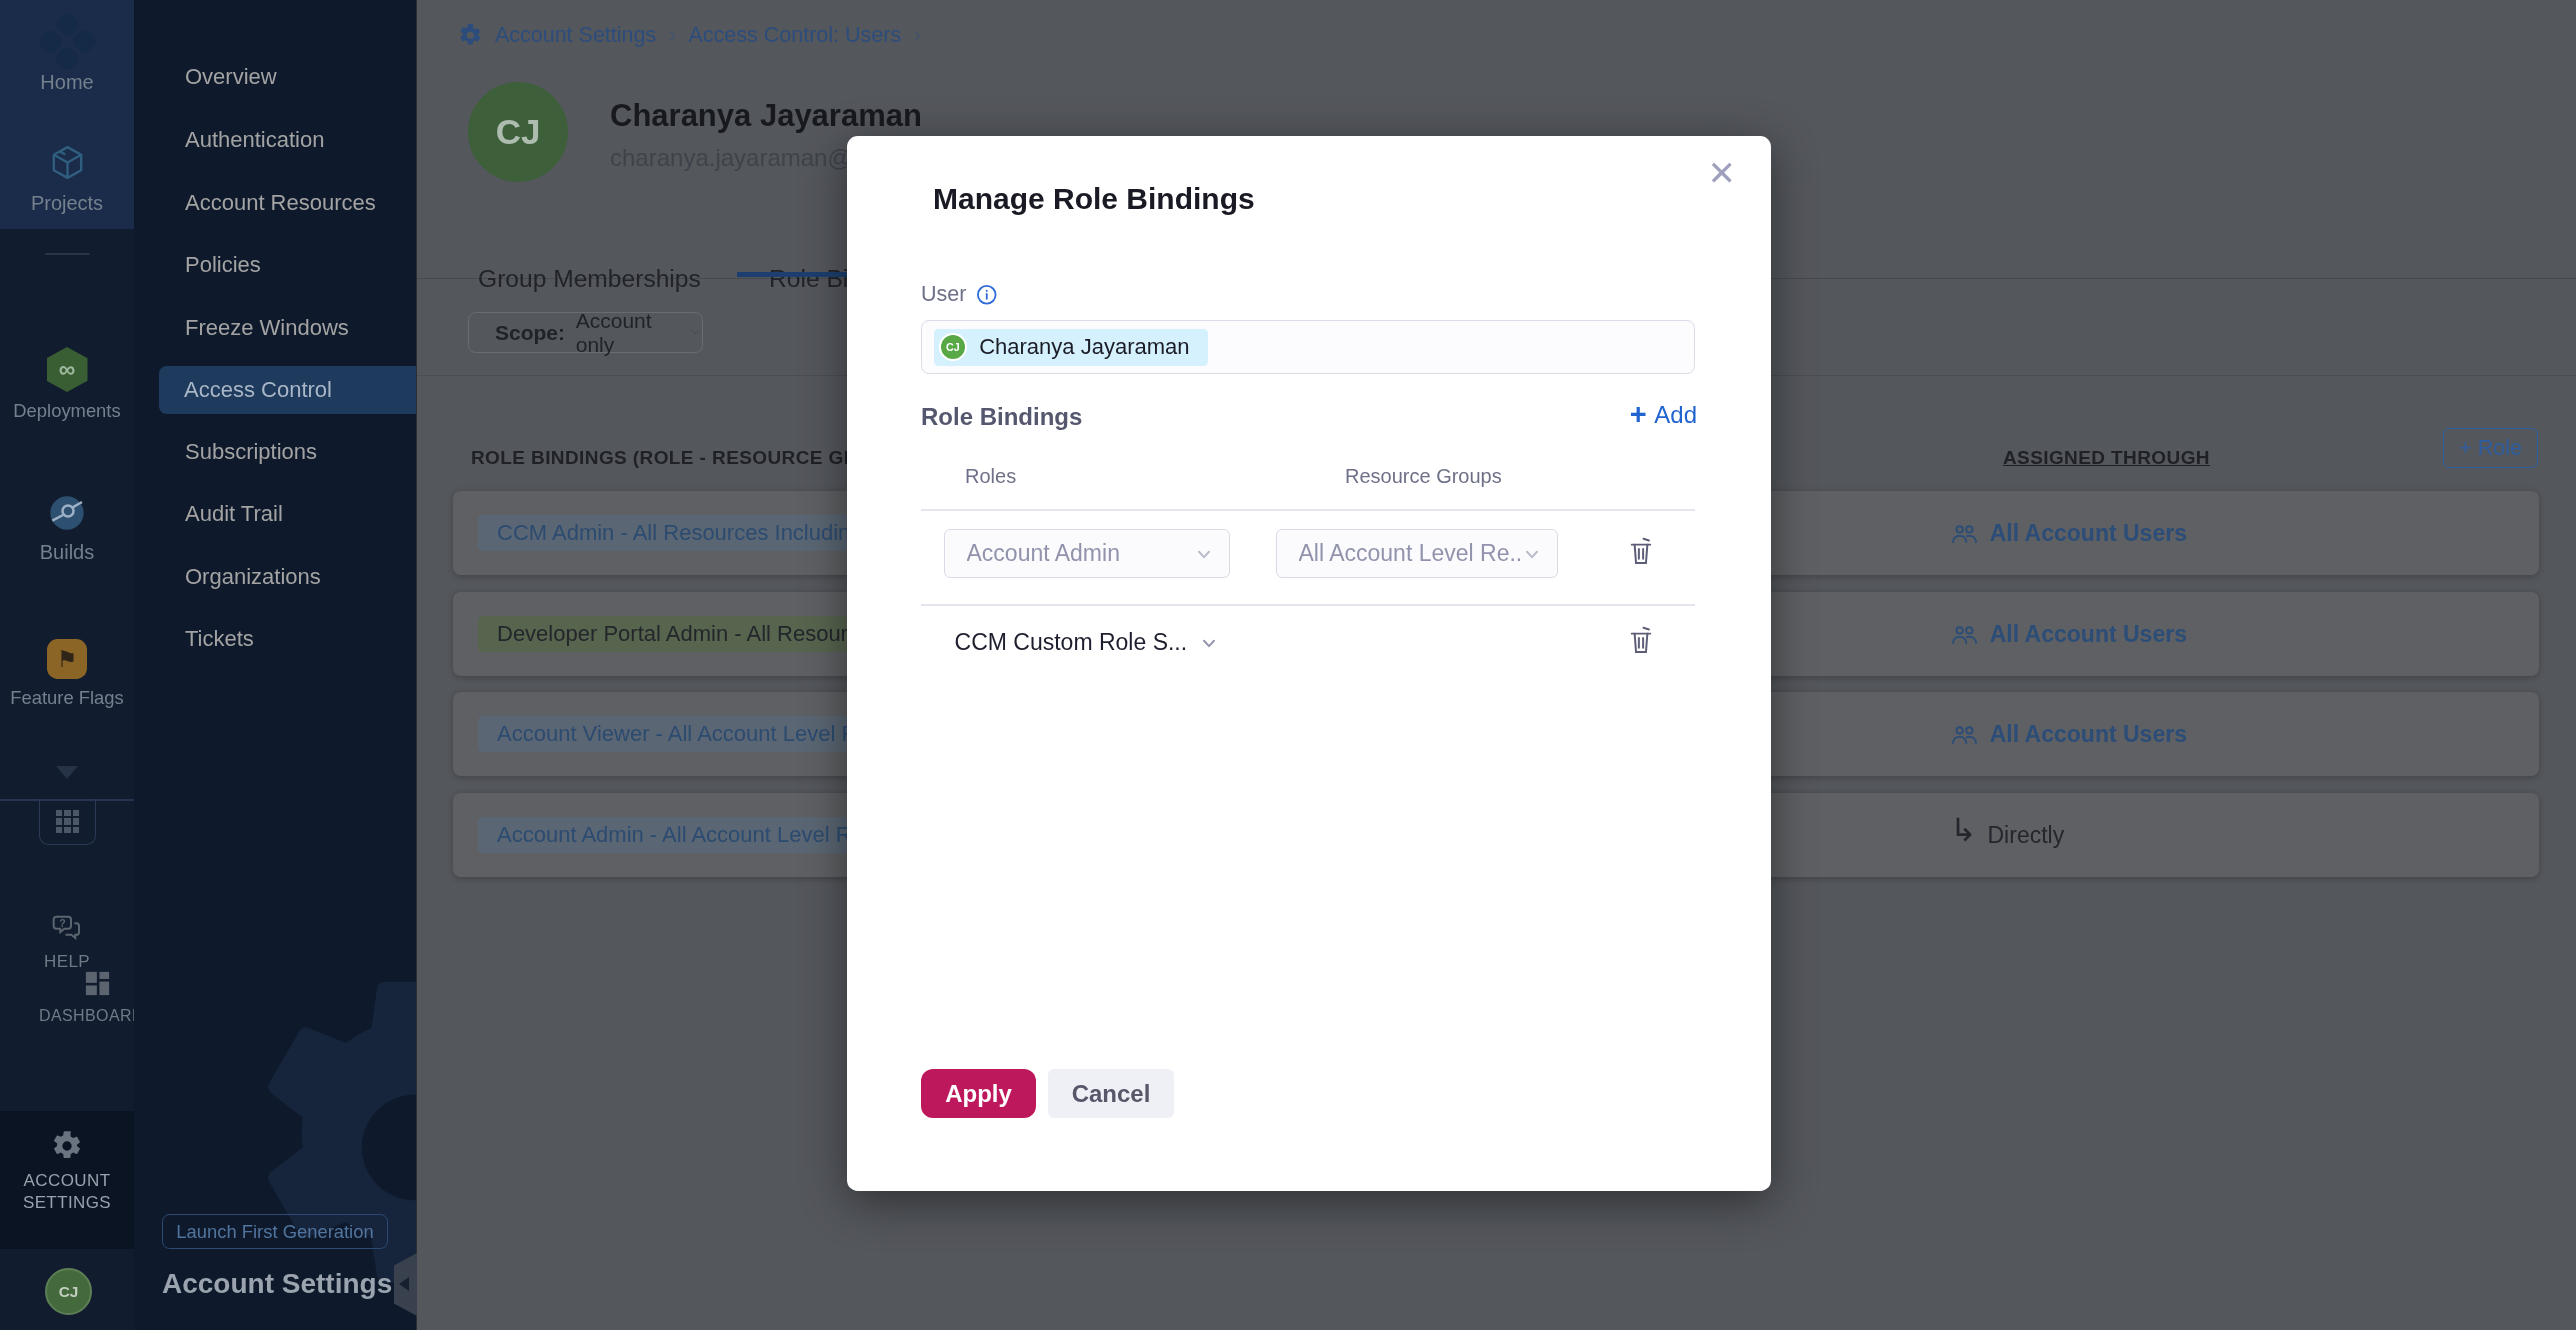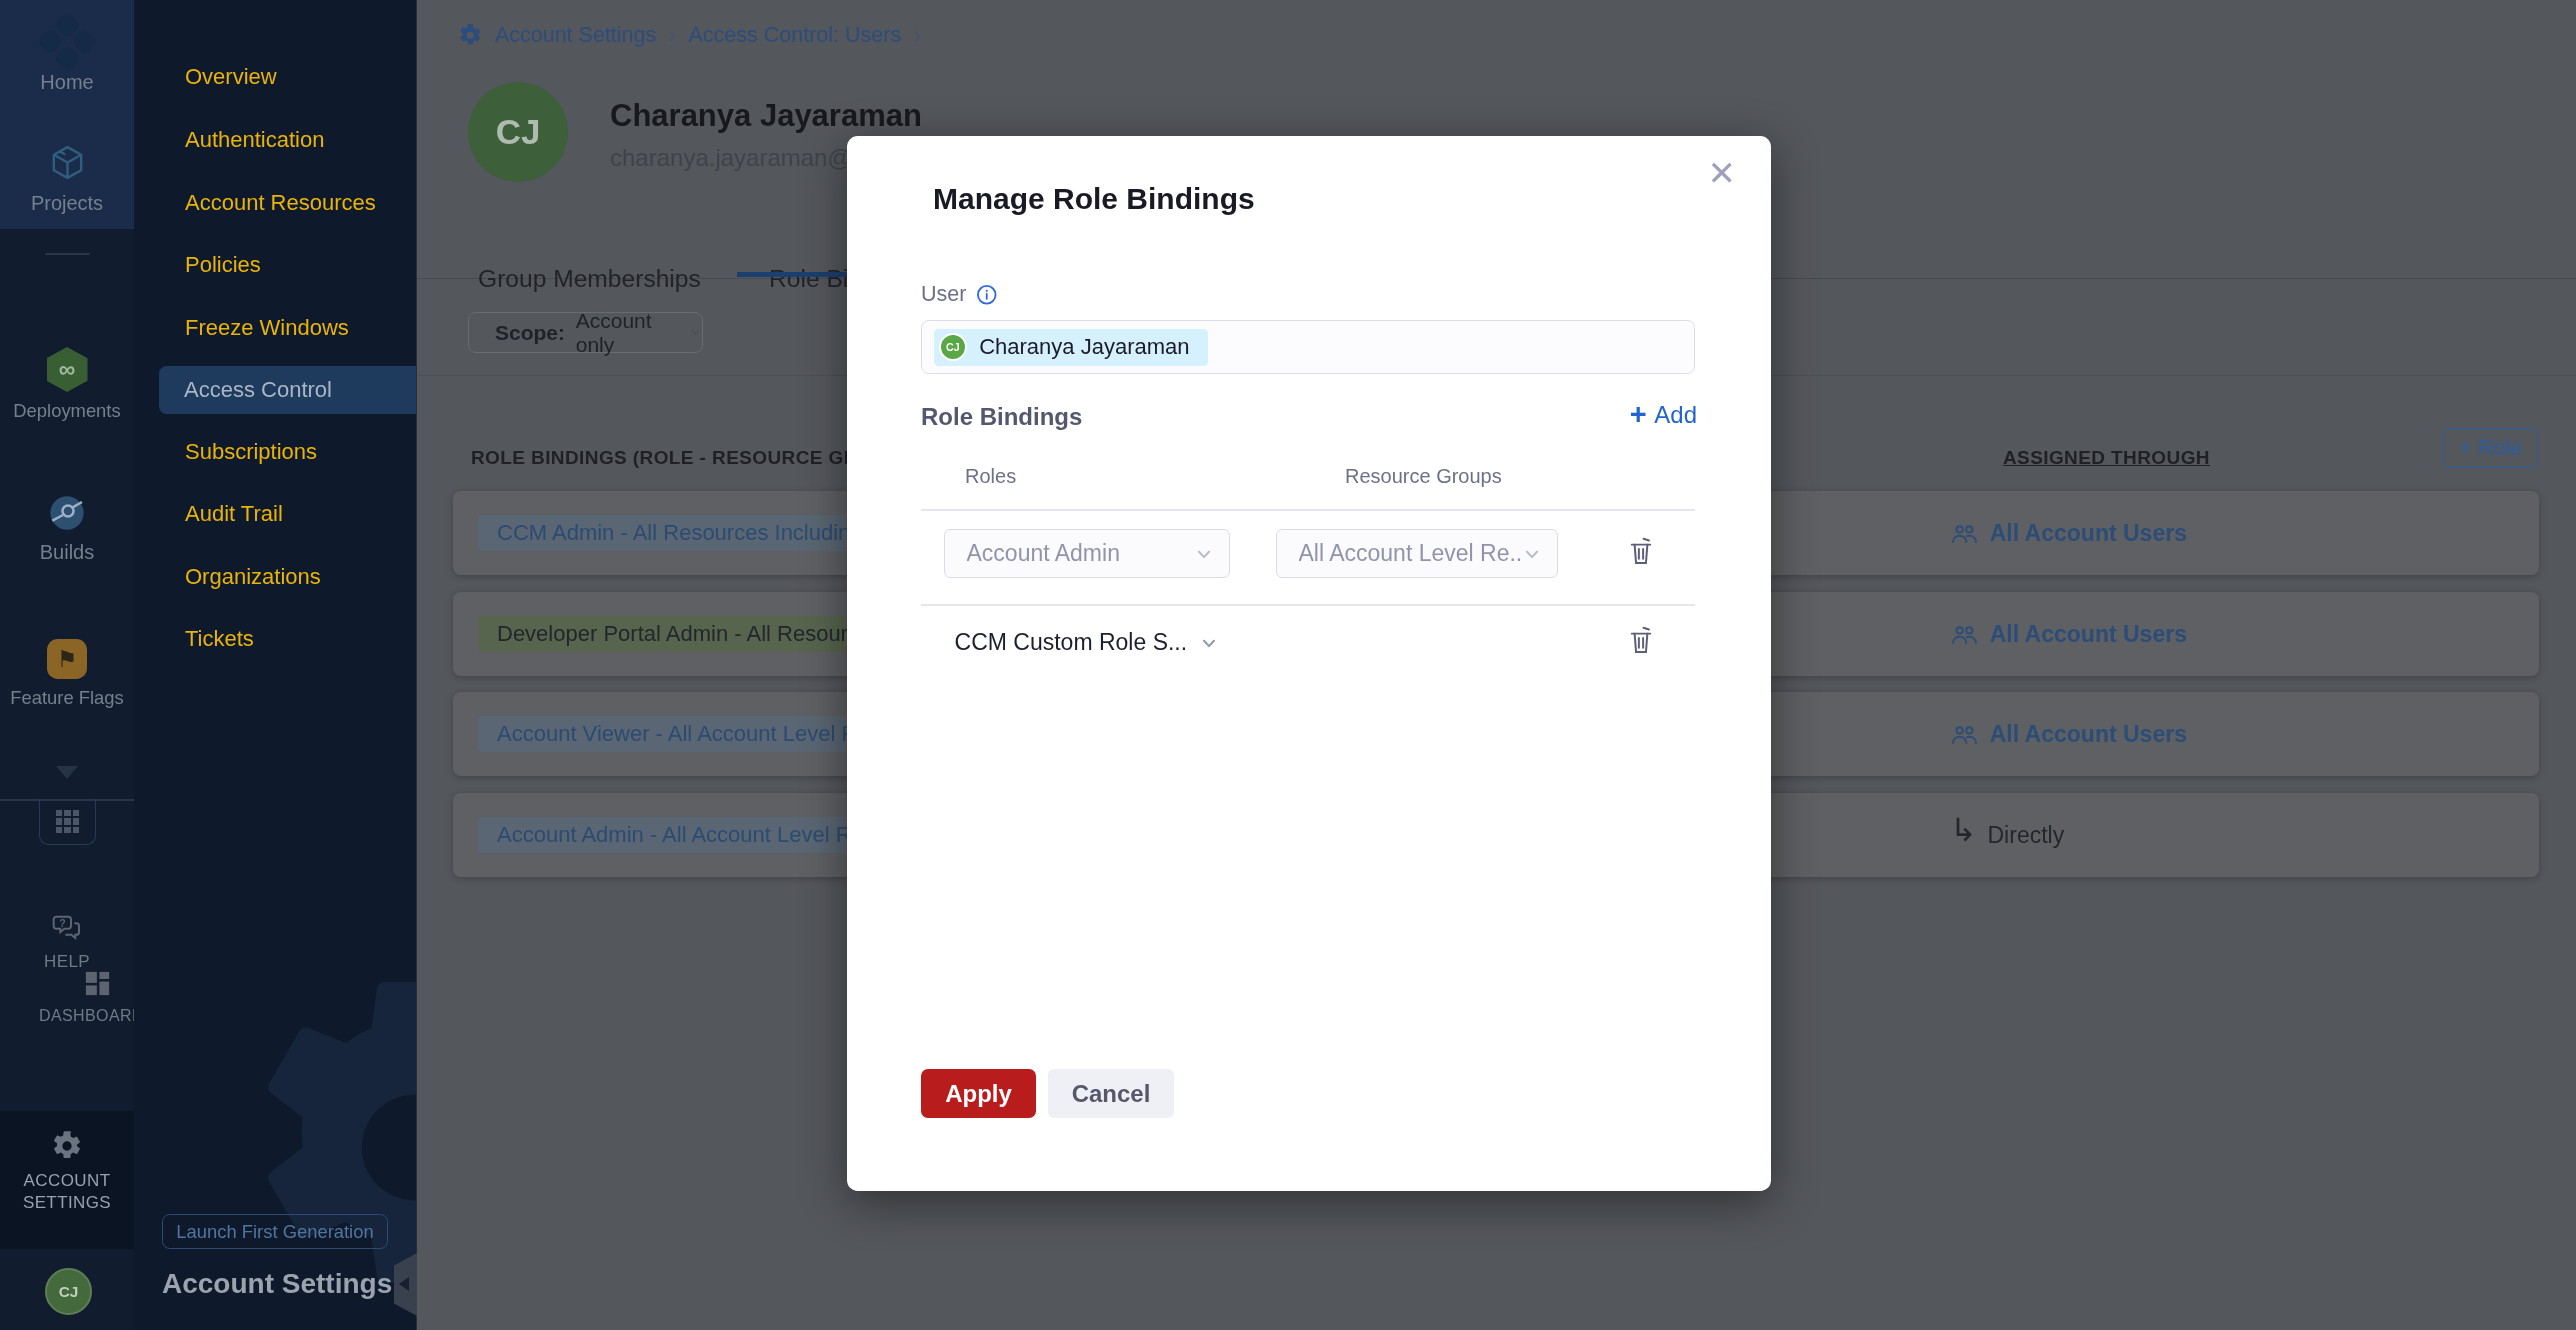--- a/index.html
+++ b/index.html
@@ -25,21 +25,21 @@
   .chevron-tri{width:0;height:0;border-left:11.5px solid transparent;border-right:11.5px solid transparent;border-top:13px solid #263245;}
   .grid-tab{position:absolute;left:39px;top:799px;width:55px;height:45px;border:1.5px solid #2a3a55;border-top:none;
             border-radius:0 0 9.2px 9.2px;display:flex;align-items:center;justify-content:center;cursor:pointer;}
   .grid-dots{display:grid;grid-template-columns:repeat(3,6.1px);grid-template-rows:repeat(3,6.1px);gap:2.3px;}
   .grid-dots i{background:#4b5666;}
   .rail-avatar{width:43px;height:43px;border-radius:50%;background:#44693c;border:2.3px solid #5d7f55;
                display:flex;align-items:center;justify-content:center;color:#c2cfc0;font-size:15.4px;font-weight:700;}
 
   
   #subnav{position:absolute;left:134px;top:0;width:282px;height:1331px;background:#0e1a2b;overflow:hidden;z-index:2;}
-  .subnav-item{position:absolute;left:51px;height:31px;line-height:31px;font-size:22px;color:#eab308;cursor:pointer;white-space:nowrap;text-align:center;}
+  .subnav-item{position:absolute;left:51px;height:31px;line-height:31px;font-size:22px;color:#a3a3a3;cursor:pointer;white-space:nowrap;text-align:center;}
   #subnav-active{position:absolute;left:25px;top:366px;width:257px;height:48px;background:#1e3a5d;border-radius:7.7px 0 0 7.7px;}
   #subnav-active .lbl{position:absolute;left:25px;top:0;height:48px;line-height:48px;font-size:22px;color:#a9b6c6;}
   .watermark-gear{position:absolute;left:100px;top:967px;width:361px;height:361px;color:#16253c;}
   .launch-btn{position:absolute;left:28px;top:1214px;width:226px;height:35px;border:1.5px solid #2c4a74;border-radius:7.7px;
               color:#51759f;font-size:18.4px;display:flex;align-items:center;justify-content:center;cursor:pointer;background:transparent;}
   .subnav-footer{position:absolute;left:28px;top:1268px;font-size:28px;font-weight:700;color:#9ba3ae;}
   .collapse-tab{position:absolute;left:394px;top:1253px;width:23px;height:63px;background:#3a414e;
                 clip-path:polygon(100% 0,0 20%,0 80%,100% 100%);cursor:pointer;z-index:3;}
   .collapse-tab i{position:absolute;left:4.6px;top:24px;width:0;height:0;border-top:7.7px solid transparent;
                   border-bottom:7.7px solid transparent;border-right:10.7px solid #16202e;}
@@ -96,21 +96,21 @@
   .mcol-header{position:absolute;top:329px;font-size:20px;color:#6e7088;}
   .m-hr{position:absolute;left:74px;width:774px;height:1.5px;background:#e4e5ef;}
   .msel{position:absolute;height:49px;border:1.5px solid #dadbe7;border-radius:6.1px;background:#fbfbfd;box-sizing:border-box;
         display:flex;align-items:center;justify-content:space-between;padding:0 15.4px 0 21.5px;cursor:pointer;}
   .msel .val{font-size:23px;color:#9193ac;white-space:nowrap;overflow:hidden;}
   .msel .chev{width:20px;height:20px;color:#b8bbca;flex:none;}
   .msel-plain{position:absolute;height:49px;display:flex;align-items:center;justify-content:center;gap:12.3px;cursor:pointer;}
   .msel-plain .val{font-size:23px;color:#1e1f2e;white-space:nowrap;}
   .msel-plain .chev{width:20px;height:20px;color:#9496af;flex:none;}
   .trash-btn{position:absolute;left:777px;width:34px;height:38px;color:#5c5e77;cursor:pointer;}
-  #apply-btn{position:absolute;left:74px;top:933px;width:115px;height:49px;border:none;border-radius:7px;background:#b91c1c;
+  #apply-btn{position:absolute;left:74px;top:933px;width:115px;height:49px;border:none;border-radius:12px;background:#be185d;
              color:#fff;font-size:24px;font-weight:700;cursor:pointer;font-family:"Liberation Sans", sans-serif;}
   #cancel-btn{position:absolute;left:201px;top:933px;width:126px;height:49px;border:none;border-radius:6.1px;background:#eef0f6;
               color:#56586a;font-size:24px;font-weight:700;cursor:pointer;font-family:"Liberation Sans", sans-serif;}
   svg{display:block;}
 </style>
 </head>
 <body>
 
 <svg width="0" height="0" style="position:absolute">
   <defs>

